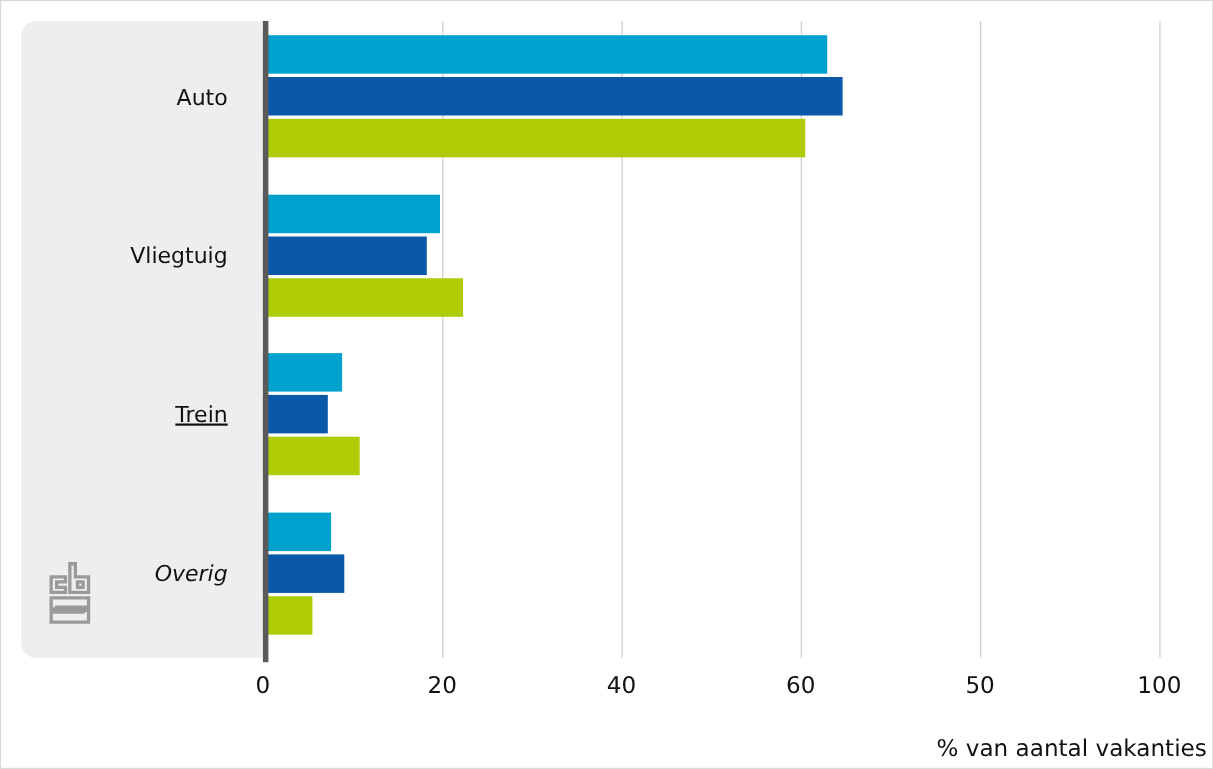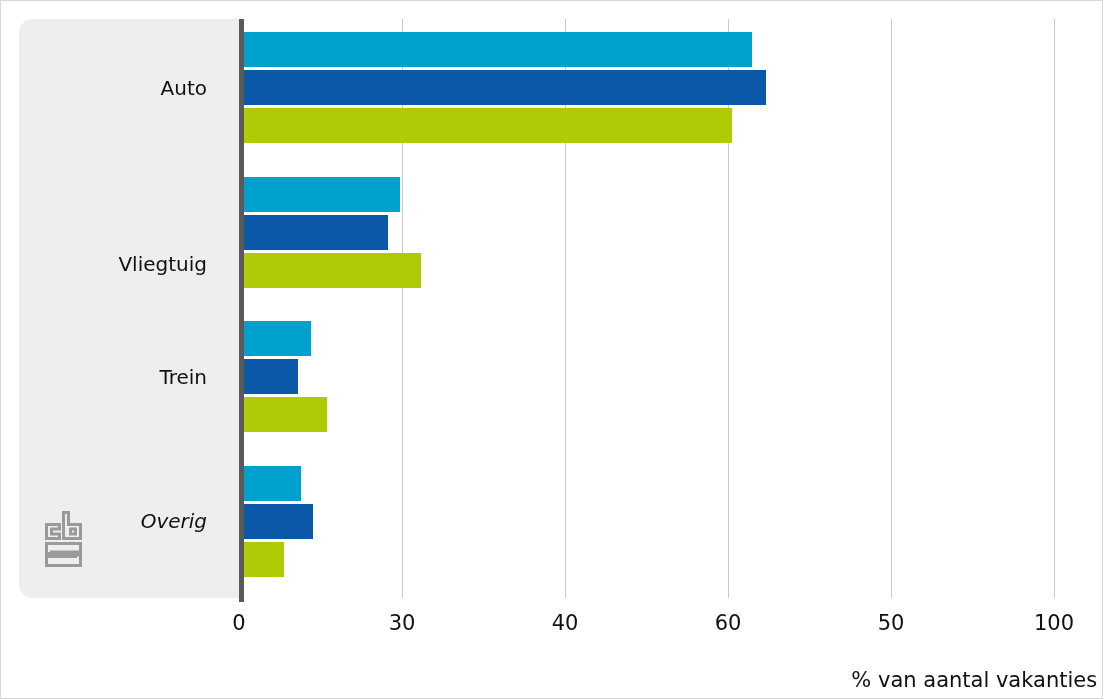--- a/index.html
+++ b/index.html
@@ -143,28 +143,28 @@
         <div class="bar" style="top: 446.5px; width: 61.94px; background: rgb(0, 161, 205);"></div>
         <div class="bar" style="top: 484.5px; width: 74.165px; background: rgb(11, 87, 168);"></div>
         <div class="bar" style="top: 522.5px; width: 44.825px; background: rgb(175, 203, 5);"></div>
       </div>
   </div>
 
   <div id="axis-line"></div>
 
   <div id="catlayer">
       <div class="cat-label" style="top: 86.5px;">Auto</div>
-      <div class="cat-label" style="top: 231px; margin-top: 32px;">Vliegtuig</div>
-      <div class="cat-label" style="top: 375.5px;">Trein</div>
+      <div class="cat-label" style="top: 231px;">Vliegtuig</div>
+      <div class="cat-label" style="top: 375.5px; text-decoration: underline;">Trein</div>
       <div class="cat-label" style="top: 520px; font-style: italic;">Overig</div>
     </div>
 
   <div id="ticklayer">
       <div class="tick-label" style="left: 0px;">0</div>
-      <div class="tick-label" style="left: 163px;">30</div>
+      <div class="tick-label" style="left: 163px;">20</div>
       <div class="tick-label" style="left: 326px;">40</div>
       <div class="tick-label" style="left: 489px;">60</div>
       <div class="tick-label" style="left: 652px;">50</div>
       <div class="tick-label" style="left: 815px; text-align: right;">100</div>
     </div>
 
   <div id="axis-title">% van aantal vakanties (</div>
 
   <div id="cbs-logo">
     <svg viewBox="0 0 46 62" width="46" height="62" aria-hidden="true">

